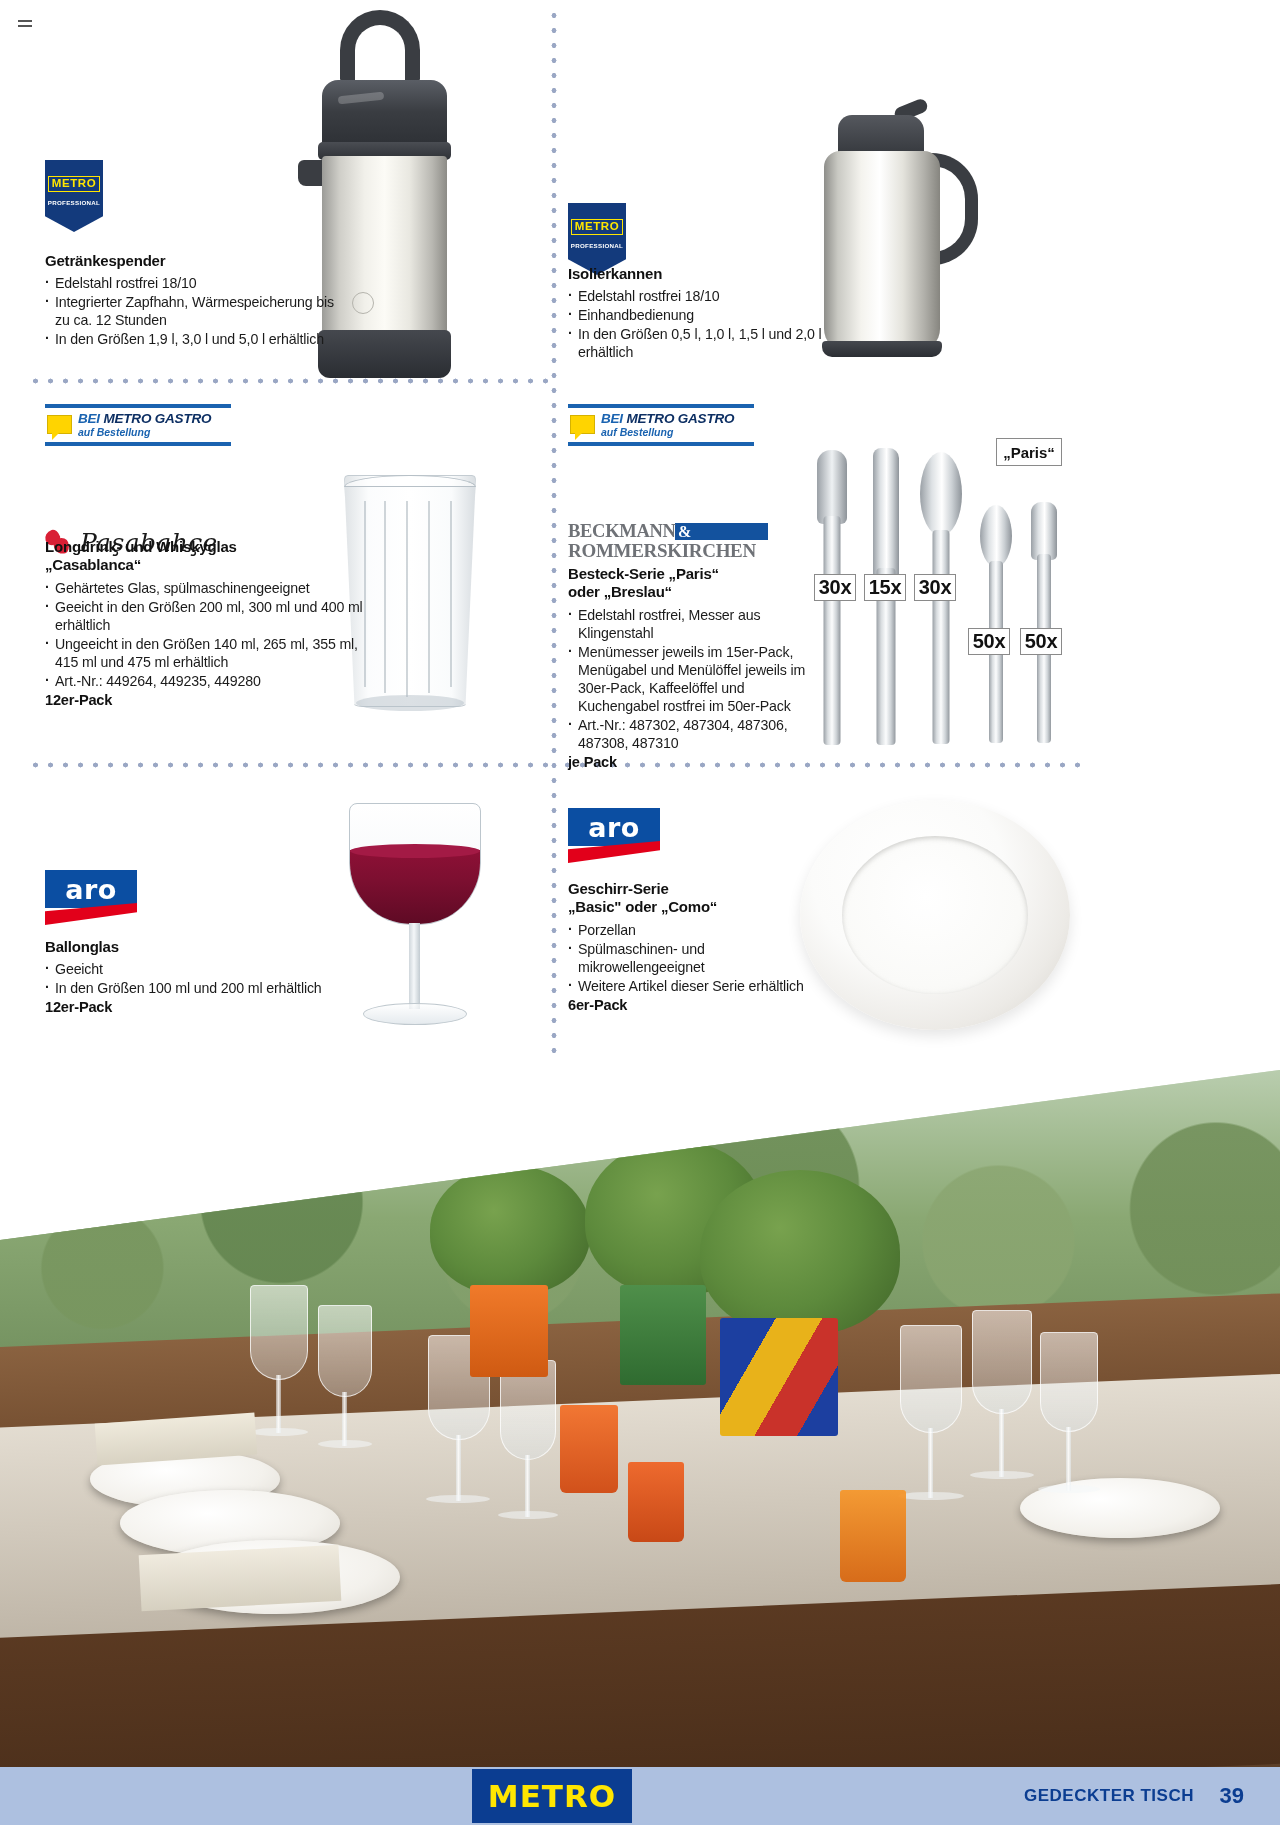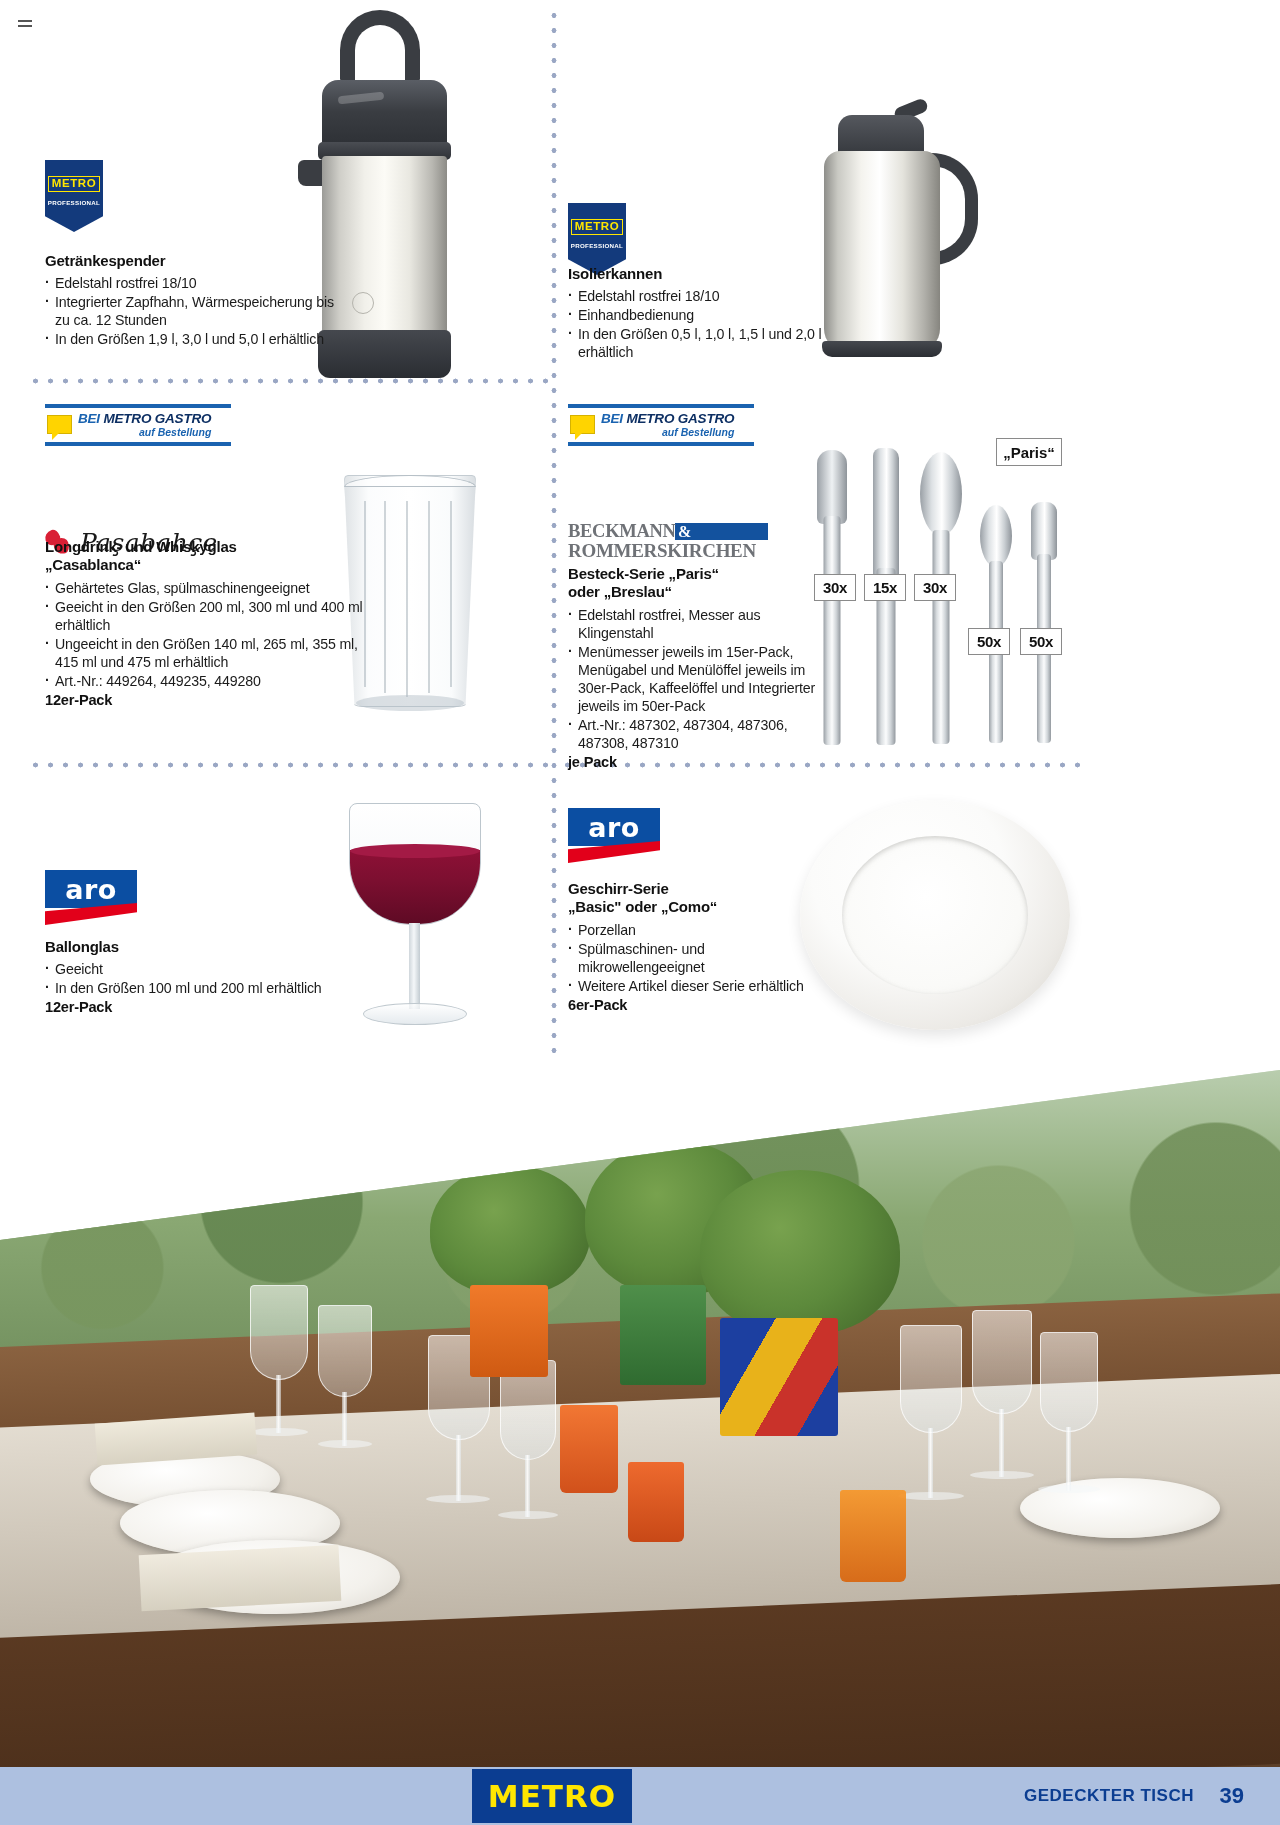--- a/index.html
+++ b/index.html
@@ -39,21 +39,21 @@
     margin-top: 16px; background: #133a7c; color: #ffe600;
     font-weight: 800; font-size: 11.5px; letter-spacing: .6px;
     border: 1.5px solid #ffe600; padding: 1px 3px; line-height: 1;
   }
   .mp-badge .p-word {
     margin-top: 8px; color: #ffffff; font-size: 6.2px;
     font-weight: 700; letter-spacing: .3px; line-height: 1;
   }
 
   
-  .gastro { position: absolute; width: 186px; text-align: right; }
+  .gastro { position: absolute; width: 186px; }
   .gastro .rule-top { height: 4px; background: #1a63b0; width: 100%; }
   .gastro .body { display: flex; align-items: center; padding: 4px 0 3px 2px; }
   .gastro .bubble {
     position: relative; width: 25px; height: 19px; background: #ffd400;
     border: 1px solid #d6b200; flex: none; margin-right: 6px;
   }
   .gastro .bubble:after {
     content: ""; position: absolute; left: 4px; bottom: -7px;
     border-left: 7px solid #ffd400; border-bottom: 7px solid transparent;
   }
@@ -124,21 +124,21 @@
     font-weight: 700; line-height: 19px; z-index: 3;
   }
   .beck .r2 {
     font-size: 19px; font-weight: 700; color: #6f7277;
     letter-spacing: -.3px; line-height: 19px;
   }
 
   
   .qty {
     position: absolute; border: 1.4px solid #8a8a8a; background: #fff;
-    font-size: 15px; font-weight: 800; color: #111;
+    font-size: 20px; font-weight: 800; color: #111;
     display: flex; align-items: center; justify-content: center;
     letter-spacing: -.3px;
   }
   .namebox {
     position: absolute; border: 1.4px solid #8a8a8a; background: #fff;
     font-size: 15px; font-weight: 800; color: #111;
     display: flex; align-items: center; justify-content: center;
   }
 
   
@@ -490,21 +490,21 @@
       <div class="amp">&amp;</div>
     </div>
     <div class="r2">ROMMERSKIRCHEN</div>
   </div>
 
   <div style="position:absolute; left:568px; top:565px; width:260px;">
     <div class="ptitle">Besteck-Serie „Paris“</div>
     <div class="ptitle">oder „Breslau“</div>
     <ul class="plist">
       <li>Edelstahl rostfrei, Messer aus Klingenstahl</li>
-      <li>Menümesser jeweils im 15er-Pack, Menügabel und Menülöffel jeweils im 30er-Pack, Kaffeelöffel und Integrierter jeweils im 50er-Pack</li>
+      <li>Menümesser jeweils im 15er-Pack, Menügabel und Menülöffel jeweils im 30er-Pack, Kaffeelöffel und Kuchengabel rostfrei im 50er-Pack</li>
       <li>Art.-Nr.: 487302, 487304, 487306, 487308, 487310</li>
     </ul>
     <div class="ppack">je Pack</div>
   </div>
 
   <div class="cut" style="left:812px; top:450px; width:40px; height:295px;">
     <div class="head" style="top:0; width:30px; height:74px; border-radius:14px 14px 6px 6px;
       background:
       linear-gradient(90deg,#9aa0a6,#eef1f3 50%,#8e949a);"></div>
     <div class="shaft" style="top:66px; width:17px; height:229px;"></div>

